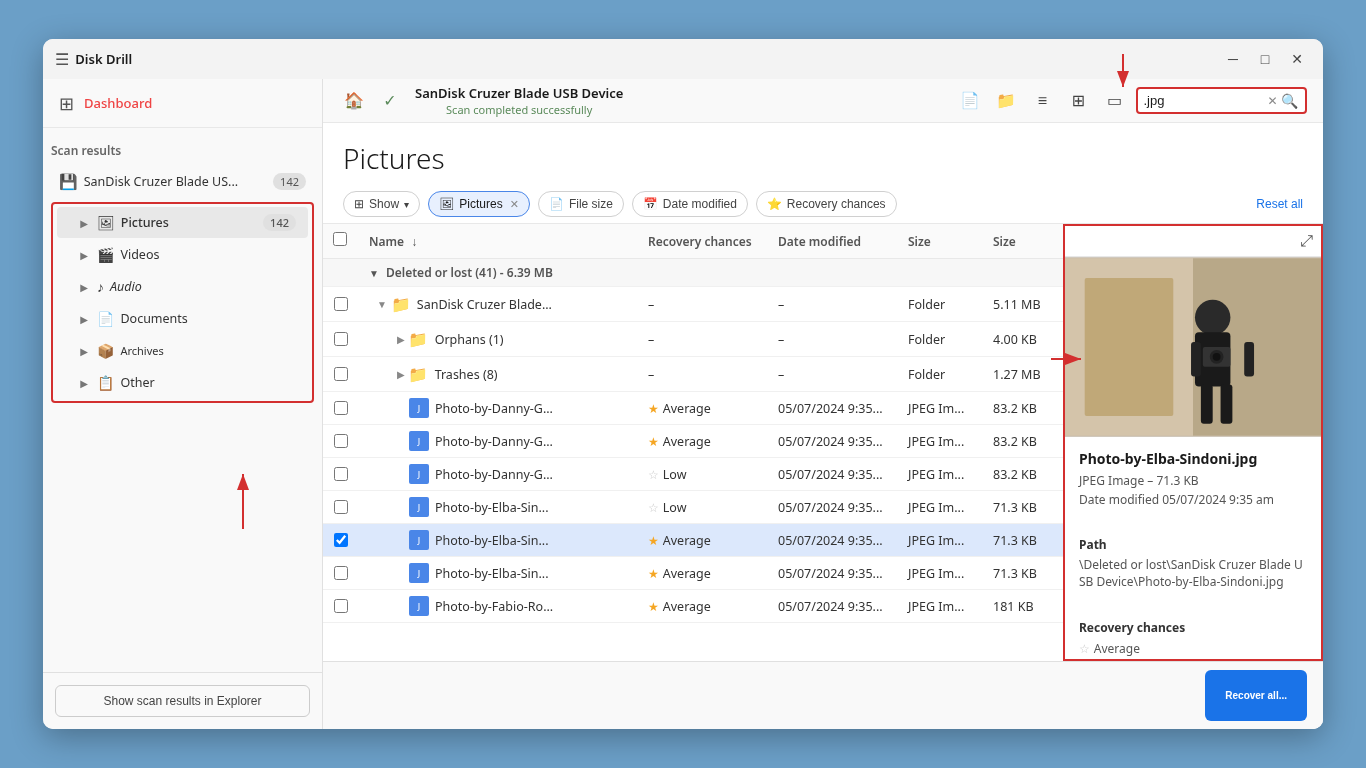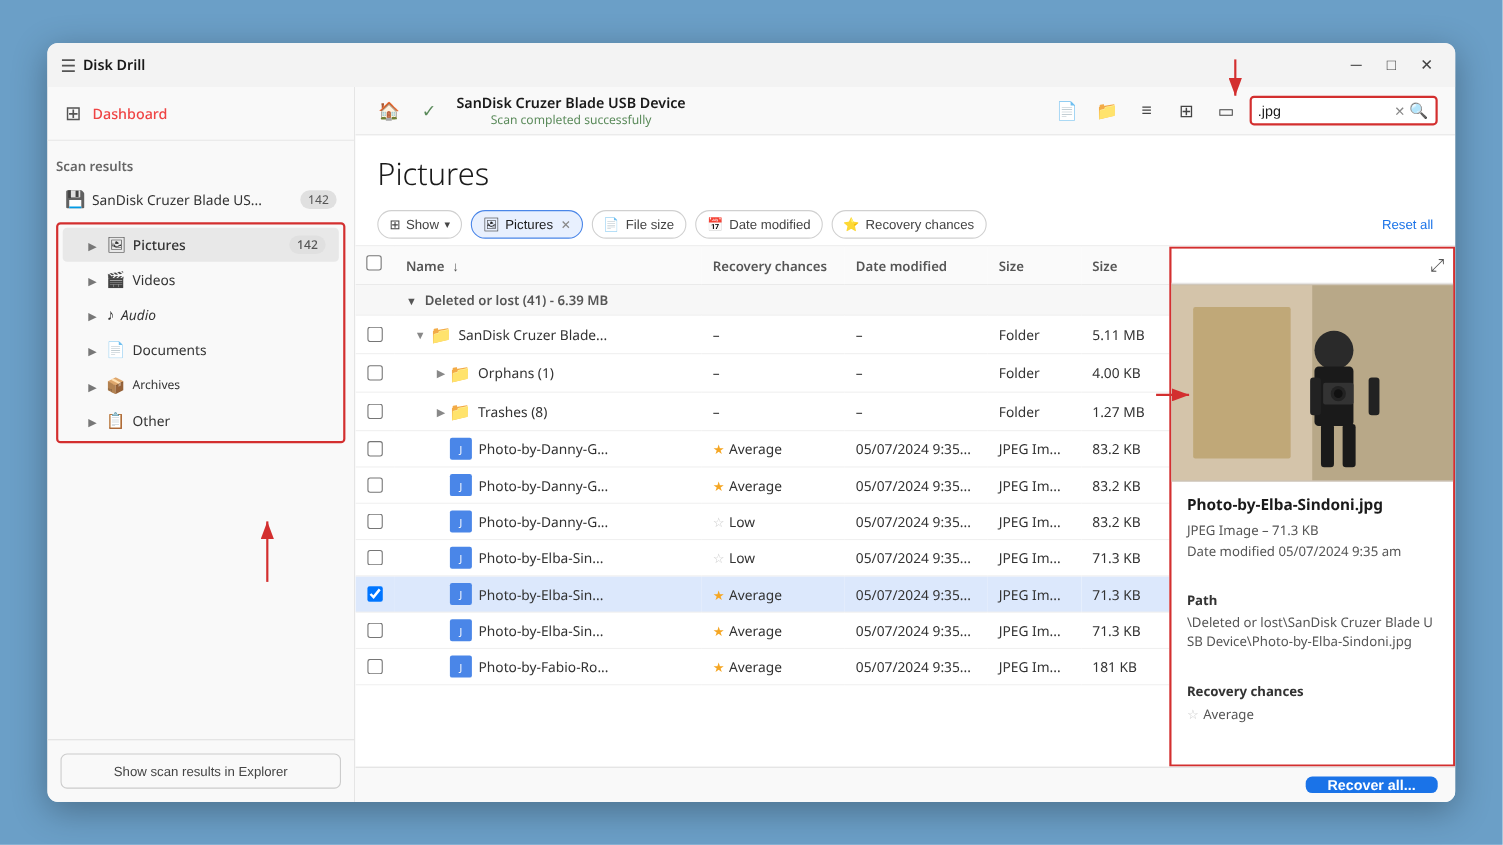--- a/index.html
+++ b/index.html
@@ -419,26 +419,26 @@
     
     .bottom-bar {
       display: flex;
       justify-content: flex-end;
       padding: 8px 16px;
       background: #f9f9f9;
       border-top: 1px solid #e0e0e0;
       flex-shrink: 0;
     }
     .recover-all-btn {
-      padding: 0 20px;
+      padding: 20px 20px;
       background: #1a73e8;
       color: white;
       border: none;
       border-radius: 6px;
-      font-size: 13px;
+      font-size: 10px;
       font-weight: 600;
       cursor: pointer;
     }
     .window-wrapper {
       position: relative;
     }
     .check-col { width: 36px; }
     .name-col { min-width: 200px; }
     .rc-col { width: 130px; }
     .date-col { width: 130px; }

